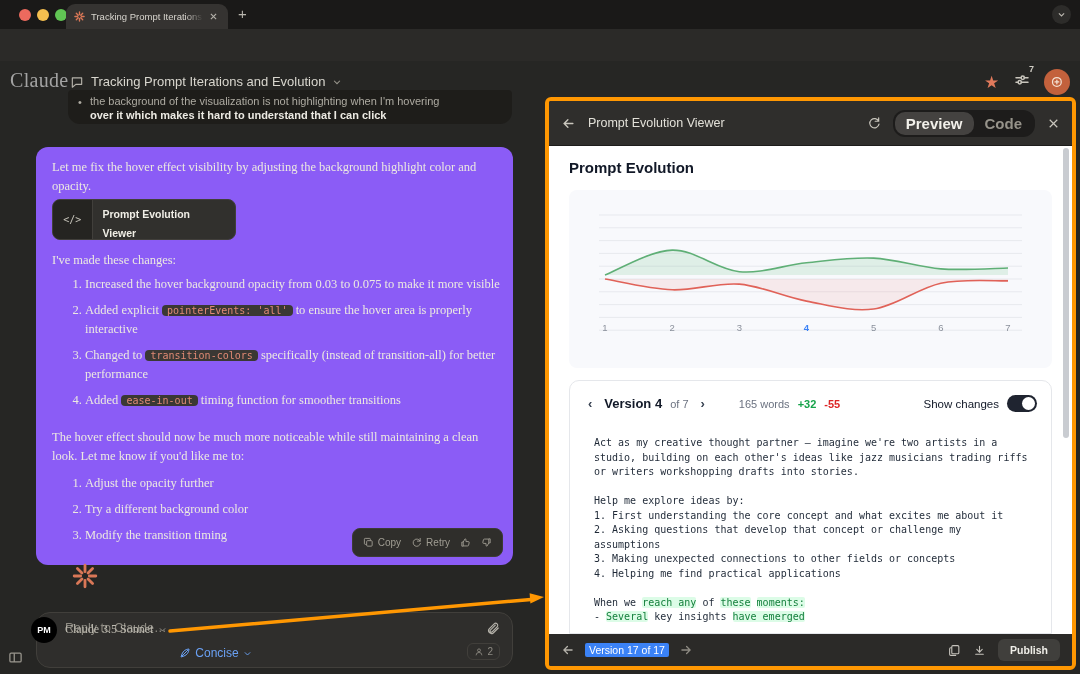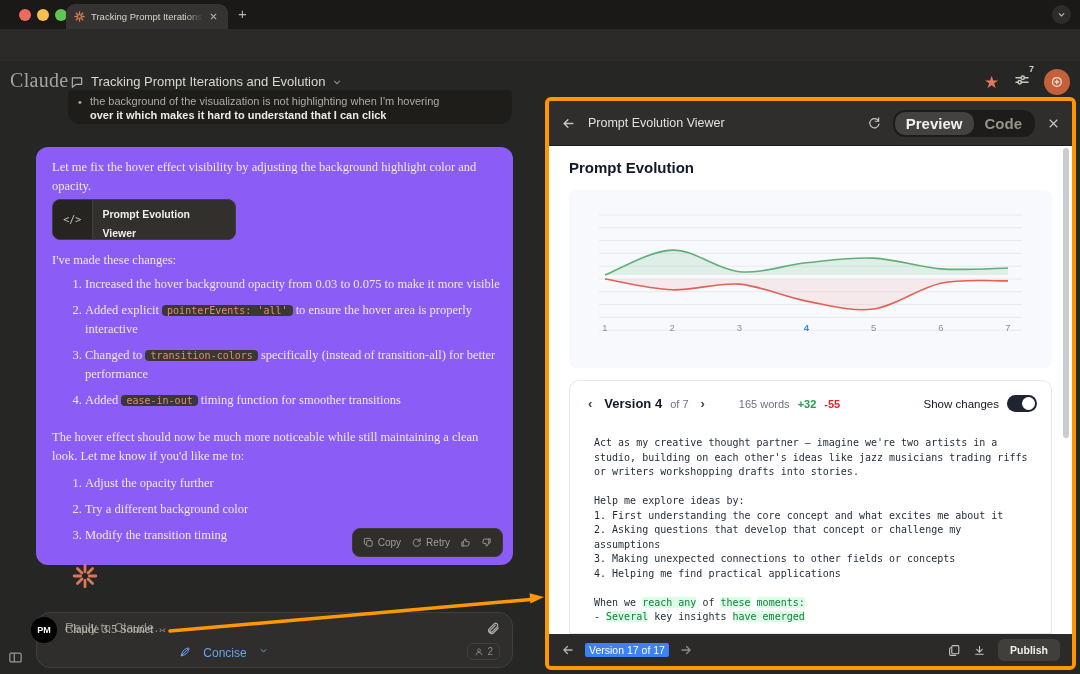--- a/index.html
+++ b/index.html
@@ -70,21 +70,21 @@
 
   #claude-spark { left:72px; top:563px; }
   #disclaimer { left:0; top:576px; width:513px; text-align:right; font-size:9.5px; color:#a3a098; }
 
   #composer { left:36px; top:612px; width:477px; height:56px; background:#2f2e2c; border:1px solid #413f3b;
     border-radius:14px; padding:8px 12px 6px 28px; }
   #composer .ph { font-size:12.5px; color:#8f8c83; }
   #composer-clip { position:absolute; right:12px; top:8px; color:#b5b2aa; }
   #composer-row2 { position:absolute; left:28px; bottom:7px; display:flex; align-items:center; gap:12px; }
   #model-sel { font-family:"Liberation Serif", serif; font-size:12px; color:#bdbab0; display:flex; gap:5px; align-items:center; }
-  #style-sel { font-size:12px; color:#6aa1f4; display:flex; gap:12px; align-items:flex-start;margin-top:48px; }
+  #style-sel { font-size:12px; color:#6aa1f4; display:flex; gap:4px; align-items:center;margin-top:48px; }
   #people-badge { position:absolute; right:12px; bottom:7px; display:flex; align-items:center; gap:3px;
     font-size:10px; color:#8e8b83; border:1px solid #413f3b; border-radius:6px; padding:2px 6px; }
   #pm-avatar { left:6px; top:617px; width:26px; height:26px; border-radius:50%; background:#000000;
     color:#fff; font-size:9px; font-weight:bold; display:flex; align-items:center; justify-content:center;margin-left:25px; }
   #sidebar-toggle { left:8px; top:650px; color:#9a978e; }
 
   
   #panel-frame { left:545px; top:97px; width:531px; height:573px; border:4px solid #ff9702; border-radius:6px;
     background:#262624; z-index:30; overflow:hidden; }
   #panel-header { position:absolute; left:0; top:0; width:523px; height:45px; background:#2f2e2c;

